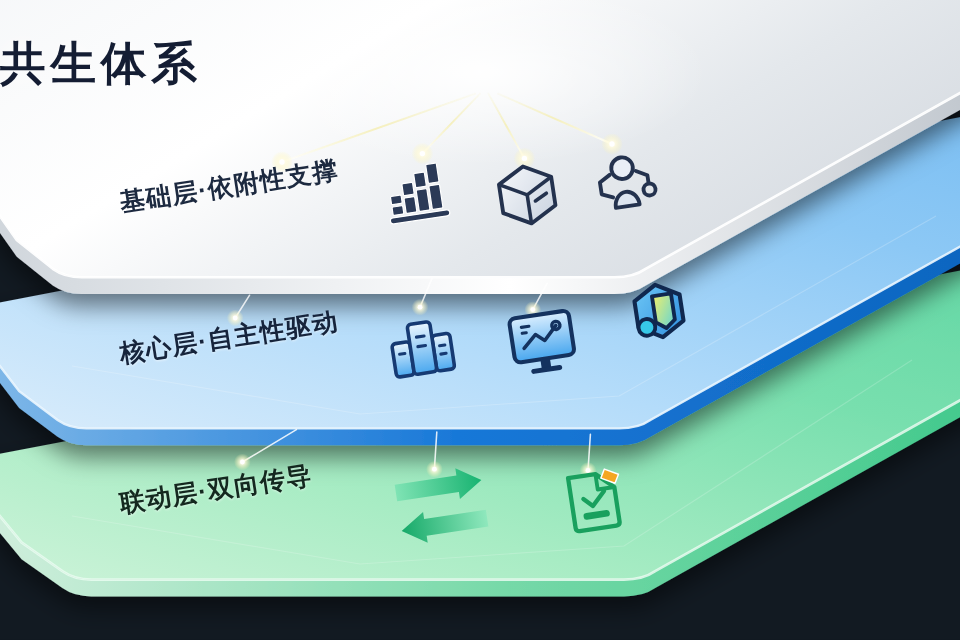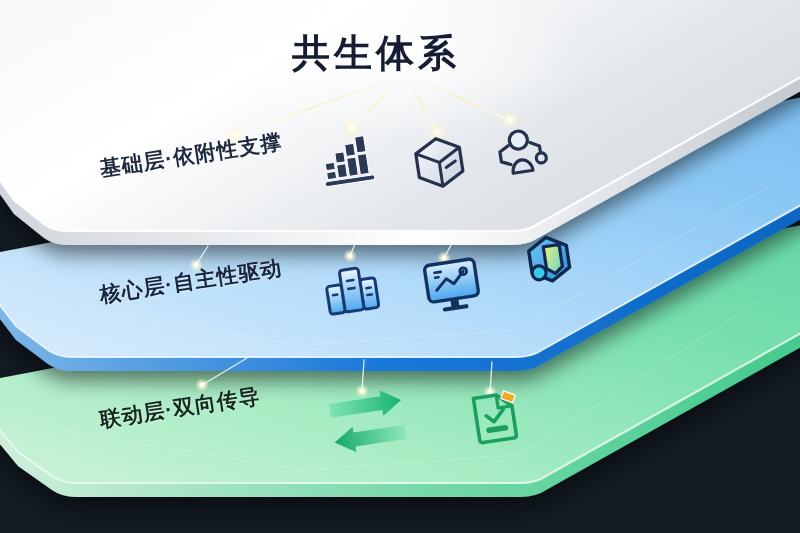--- a/index.html
+++ b/index.html
@@ -20,21 +20,21 @@
     pointer-events:none;
   }
   #label-top{left:100px;top:155px;font-size:21px;color:#1d2a40;transform:rotate(-8.6deg);transform-origin:left center;
     text-shadow:0 1px 2px rgba(255,255,255,.65);}
   #label-mid{left:100px;top:281px;font-size:21px;color:#16243c;transform:rotate(-8.6deg);transform-origin:left center;
     text-shadow:0 1px 2px rgba(255,255,255,.5);}
   #label-bot{left:100px;top:406px;font-size:21px;color:#14281f;transform:rotate(-8.6deg);transform-origin:left center;
     text-shadow:0 1px 2px rgba(255,255,255,.5);}
 
   #page-title{
-    position:absolute;left:0;top:28px;width:752px;text-align:center;
+    position:absolute;left:0;top:28px;width:752px;text-align:left;
     font-size:38px;font-weight:800;letter-spacing:4px;color:#141d33;
     text-shadow:0 0 26px rgba(255,255,255,.95),0 0 50px rgba(255,255,255,.6);
     pointer-events:none;
   }
 </style>
 </head>
 <body style="background: rgb(18, 26, 34);">
 
 <div id="stage">
 

